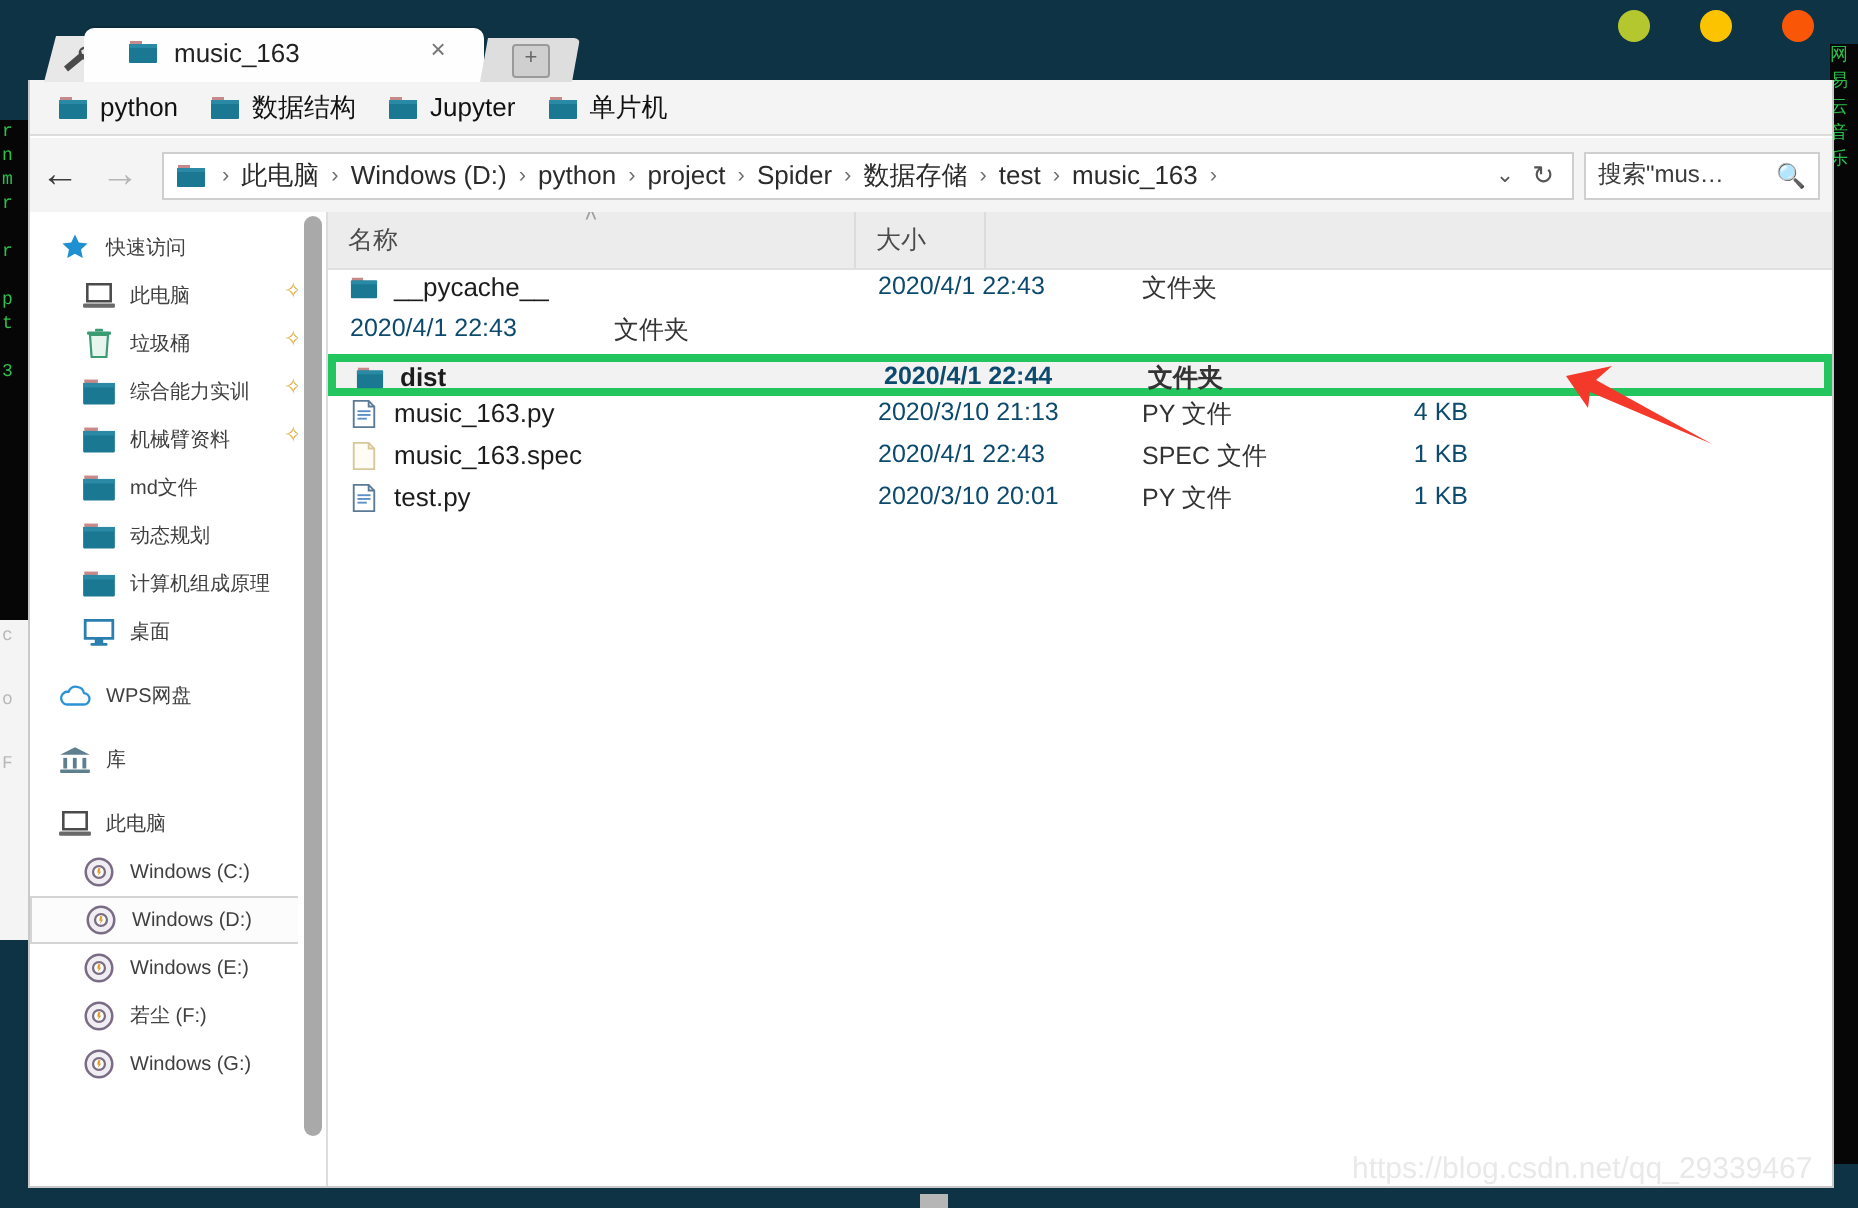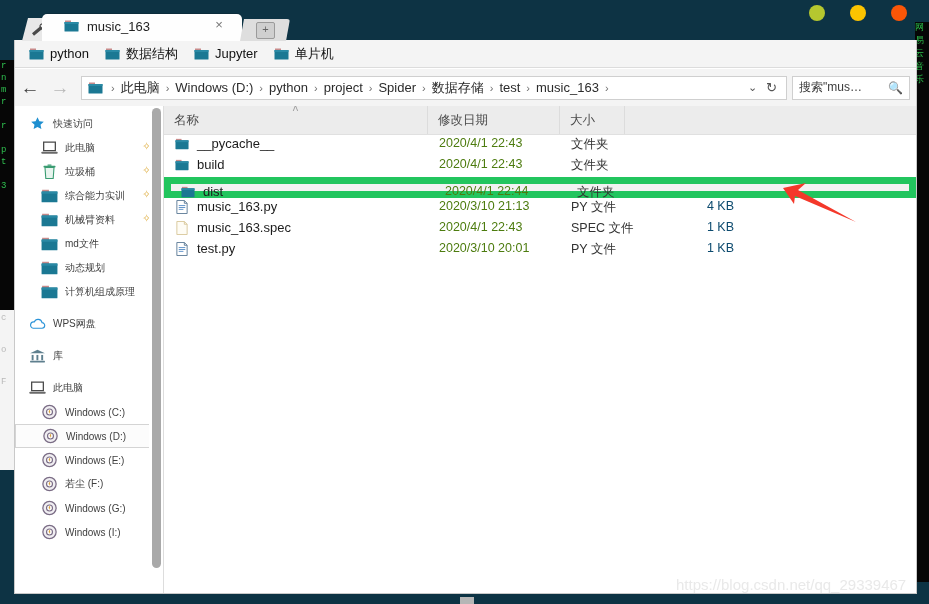--- a/index.html
+++ b/index.html
@@ -172,25 +172,25 @@
   .col.c-type{width:110px;}
   .col.c-size{width:65px;}
   #sort-caret{
     position:absolute;left:0;right:0;top:-3px;text-align:center;
     font-size:11px;color:#9b9b9b;line-height:11px;
   }
   .filerow{
     display:flex;height:21px;align-items:flex-start;cursor:default;
     box-sizing:border-box;border:1px solid transparent;
   }
-  .filerow.hover{background:#f2f2f2;border:7px solid #22c55e;}
+  .filerow.hover{background:#f2f2f2;border:4px solid #22c55e;font-weight:bold;}
   .fr-name{width:264px;display:flex;align-items:center;padding-left:10px;box-sizing:border-box;}
   .fr-icon{width:14px;height:14px;margin-right:8px;flex:none;}
   .fr-text{font-size:13px;color:#1c1c1c;white-space:nowrap;}
-  .fr-date{width:132px;font-size:12.5px;color:#4d7c0f;padding-left:10px;box-sizing:border-box;white-space:nowrap;}
+  .fr-date{width:132px;font-size:12.5px;color:#0c4a6e;padding-left:10px;box-sizing:border-box;white-space:nowrap;}
   .fr-type{width:110px;font-size:12.5px;color:#333;padding-left:10px;box-sizing:border-box;white-space:nowrap;}
   .fr-size{width:75px;font-size:12.5px;color:#0c4a6e;text-align:right;padding-right:12px;box-sizing:border-box;white-space:nowrap;}
 
   
   #red-arrow{position:absolute;left:780px;top:176px;width:80px;height:55px;z-index:30;pointer-events:none;}
 
   
   #watermark{
     position:absolute;left:676px;top:576px;font-size:15px;color:#e9e9e9;
     white-space:nowrap;z-index:25;
@@ -391,20 +391,28 @@
             <span class="side-label">动态规划</span>
           </div>
           <div class="side-item indent1">
             <svg viewBox="0 0 15 12" width="15" height="12" class="side-icon">
               <rect x="1" y="0.5" width="6" height="2.5" fill="#c78a8a"></rect>
               <rect x="0.5" y="2" width="14" height="9.5" fill="#1b7893" rx="0.5"></rect>
               <rect x="0.5" y="2" width="14" height="2" fill="#2a8aa5"></rect>
             </svg>
             <span class="side-label">计算机组成原理</span>
           </div>
+          <div class="side-item indent1">
+            <svg viewBox="0 0 16 14" width="15" height="14" class="side-icon">
+              <path d="M1.5 1.5h13v8.5h-13z" fill="#ffffff" stroke="#2a7fae" stroke-width="1.3"></path>
+              <rect x="6" y="10.2" width="4" height="2.4" fill="#2a7fae"></rect>
+              <rect x="4" y="12.2" width="8" height="1.3" fill="#2a7fae" rx="0.5"></rect>
+            </svg>
+            <span class="side-label">桌面</span>
+          </div>
           <div style="height: 8px;"></div>
           <div class="side-item">
             <svg viewBox="0 0 18 12" width="16" height="12" class="side-icon">
               <path d="M4.5 10.5h9a3 3 0 0 0 .3-6 4.3 4.3 0 0 0-8.2-.7A3 3 0 0 0 4.5 10.5z" fill="#ffffff" stroke="#2a93d8" stroke-width="1.2"></path>
             </svg>
             <span class="side-label">WPS网盘</span>
           </div>
           <div style="height: 8px;"></div>
           <div class="side-item">
             <svg viewBox="0 0 16 14" width="15" height="14" class="side-icon">
@@ -457,63 +465,46 @@
             <span class="side-label">若尘 (F:)</span>
           </div>
           <div class="side-item indent1">
             <svg viewBox="0 0 14 14" width="14" height="14" class="side-icon">
               <path d="M7 1.2a5.8 5.8 0 1 0 0 11.6A5.8 5.8 0 0 0 7 1.2z" fill="#f0eef2" stroke="#7a6c85" stroke-width="1.1"></path>
               <path d="M7 4.4a2.6 2.6 0 1 0 0 5.2 2.6 2.6 0 0 0 0-5.2z" fill="#ffffff" stroke="#7a6c85" stroke-width="1"></path>
               <path d="M6.6 5.4h1.1l-.5 1.4h.8l-1.5 2 .4-1.5h-.7z" fill="#d89a2c"></path>
             </svg>
             <span class="side-label">Windows (G:)</span>
           </div>
-          <div class="side-item indent1">
-            <svg viewBox="0 0 14 14" width="14" height="14" class="side-icon">
-              <path d="M7 1.2a5.8 5.8 0 1 0 0 11.6A5.8 5.8 0 0 0 7 1.2z" fill="#f0eef2" stroke="#7a6c85" stroke-width="1.1"></path>
-              <path d="M7 4.4a2.6 2.6 0 1 0 0 5.2 2.6 2.6 0 0 0 0-5.2z" fill="#ffffff" stroke="#7a6c85" stroke-width="1"></path>
-              <path d="M6.6 5.4h1.1l-.5 1.4h.8l-1.5 2 .4-1.5h-.7z" fill="#d89a2c"></path>
-            </svg>
-            <span class="side-label">Windows (I:)</span>
-          </div>
         </div>
       <div id="side-scroll-track">
         <div id="side-scroll-thumb"></div>
       </div>
     </div>
 
     <div id="filepane">
       <div id="col-header">
           <div class="col c-name"><div id="sort-caret">˄</div><span>名称</span></div>
-          <div class="col c-date"><span>修改日期</span></div>
           <div class="col c-size"><span>大小</span></div>
         </div>
       <div id="file-rows">
           <div class="filerow">
             <div class="fr-name">
               <svg viewBox="0 0 15 12" width="15" height="12" class="fr-icon">
                 <rect x="1" y="0.5" width="6" height="2.5" fill="#c78a8a"></rect>
                 <rect x="0.5" y="2" width="14" height="9.5" fill="#1b7893" rx="0.5"></rect>
                 <rect x="0.5" y="2" width="14" height="2" fill="#2a8aa5"></rect>
               </svg>
               <span class="fr-text">__pycache__</span>
             </div>
             <div class="fr-date">2020/4/1 22:43</div>
             <div class="fr-type">文件夹</div>
             <div class="fr-size"></div>
           </div>
           <div class="filerow">
-            <div class="fr-name">
-              <svg viewBox="0 0 15 12" width="15" height="12" class="fr-icon">
-                <rect x="1" y="0.5" width="6" height="2.5" fill="#c78a8a"></rect>
-                <rect x="0.5" y="2" width="14" height="9.5" fill="#1b7893" rx="0.5"></rect>
-                <rect x="0.5" y="2" width="14" height="2" fill="#2a8aa5"></rect>
-              </svg>
-              <span class="fr-text">build</span>
-            </div>
             <div class="fr-date">2020/4/1 22:43</div>
             <div class="fr-type">文件夹</div>
             <div class="fr-size"></div>
           </div>
           <div class="filerow hover">
             <div class="fr-name">
               <svg viewBox="0 0 15 12" width="15" height="12" class="fr-icon">
                 <rect x="1" y="0.5" width="6" height="2.5" fill="#c78a8a"></rect>
                 <rect x="0.5" y="2" width="14" height="9.5" fill="#1b7893" rx="0.5"></rect>
                 <rect x="0.5" y="2" width="14" height="2" fill="#2a8aa5"></rect>

